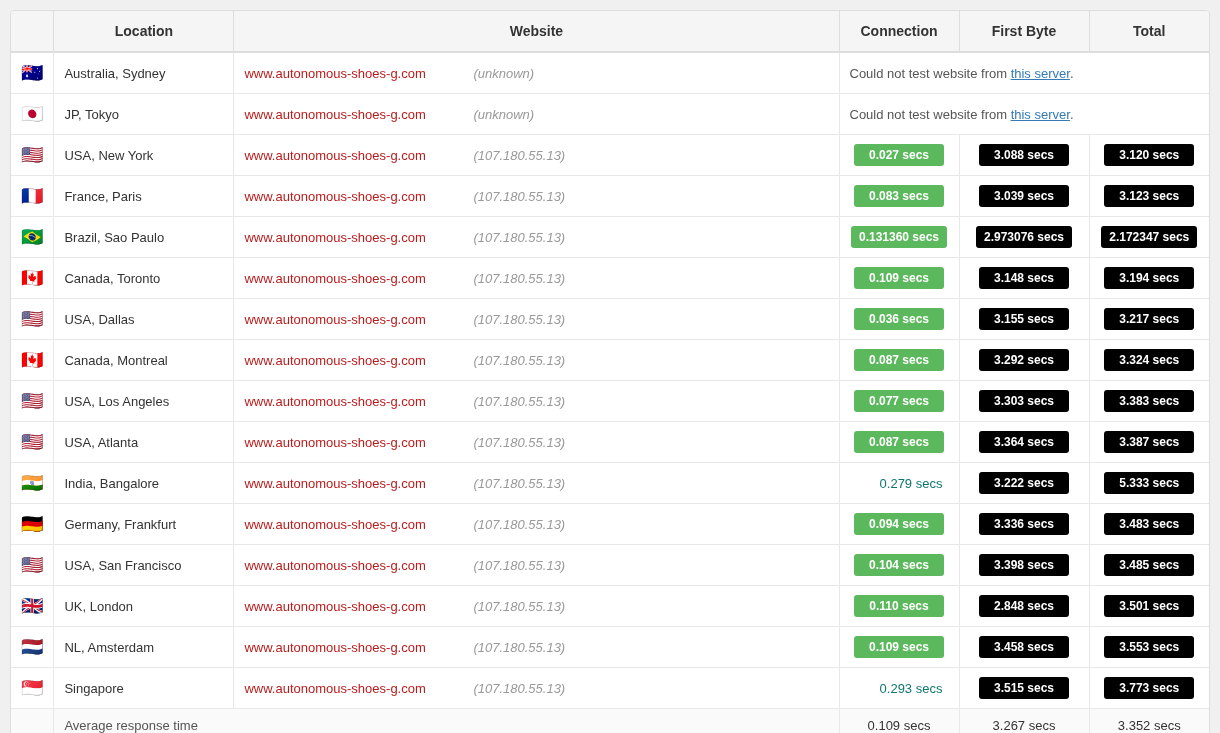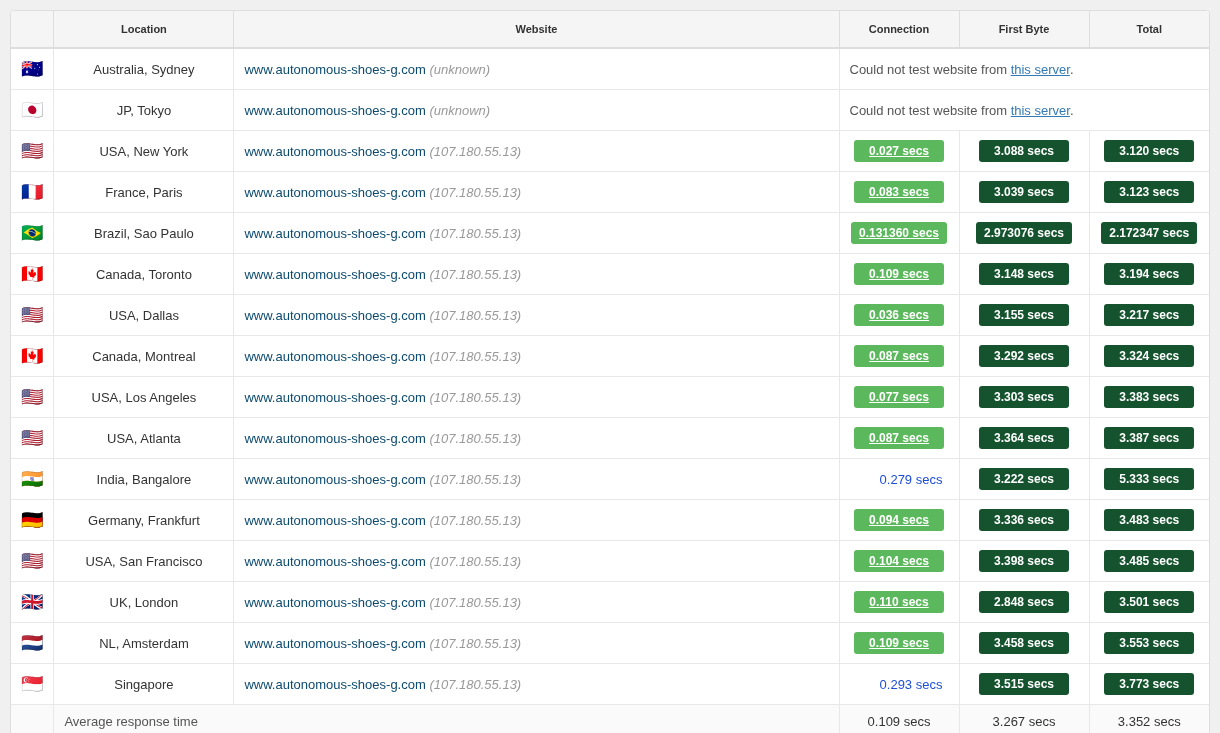--- a/index.html
+++ b/index.html
@@ -19,21 +19,21 @@
       width: 100%;
       border-collapse: collapse;
     }
     thead tr {
       background: #f5f5f5;
       border-bottom: 2px solid #ddd;
     }
     thead th {
       padding: 12px 10px;
       font-weight: bold;
-      font-size: 11px;
+      font-size: 14px;
       color: #333;
       border-right: 1px solid #ddd;
     }
     thead th:last-child { border-right: none; }
     tbody tr {
       border-bottom: 1px solid #e8e8e8;
     }
     tbody tr:last-child { border-bottom: none; }
     tbody td {
       padding: 9px 10px;
@@ -44,50 +44,50 @@
     tbody td:last-child { border-right: none; }
     .flag-cell {
       width: 40px;
       text-align: center;
     }
     .flag {
       font-size: 18px;
     }
     .location-name {
       color: #333;
-      text-align: center;
     }
     .website-url {
-      color: #0c4a6e;
+      color: #b91c1c;
       text-decoration: none;
     }
     .website-ip {
       color: #999;
       font-style: italic;
+      margin-left: 44px;
     }
     .no-test {
       color: #555;
     }
     .no-test a {
       color: #337ab7;
     }
     .badge {
       display: inline-block;
       padding: 4px 8px;
       border-radius: 3px;
       font-size: 12px;
       font-weight: bold;
       color: #fff;
       text-align: center;
       min-width: 90px;
     }
-    .badge-green { background: #5cb85c; text-decoration: underline; }
-    .badge-red   { background: #14532d; }
+    .badge-green { background: #5cb85c; }
+    .badge-red   { background: #000000; }
     .plain-val {
-      color: #1d4ed8;
+      color: #0f766e;
       margin-left: 24px;
     }
     .footer-row td {
       background: #fafafa;
       font-style: normal;
       color: #555;
       font-size: 13px;
     }
     .col-location  { width: 180px; }
     .col-website   { width: auto; }

